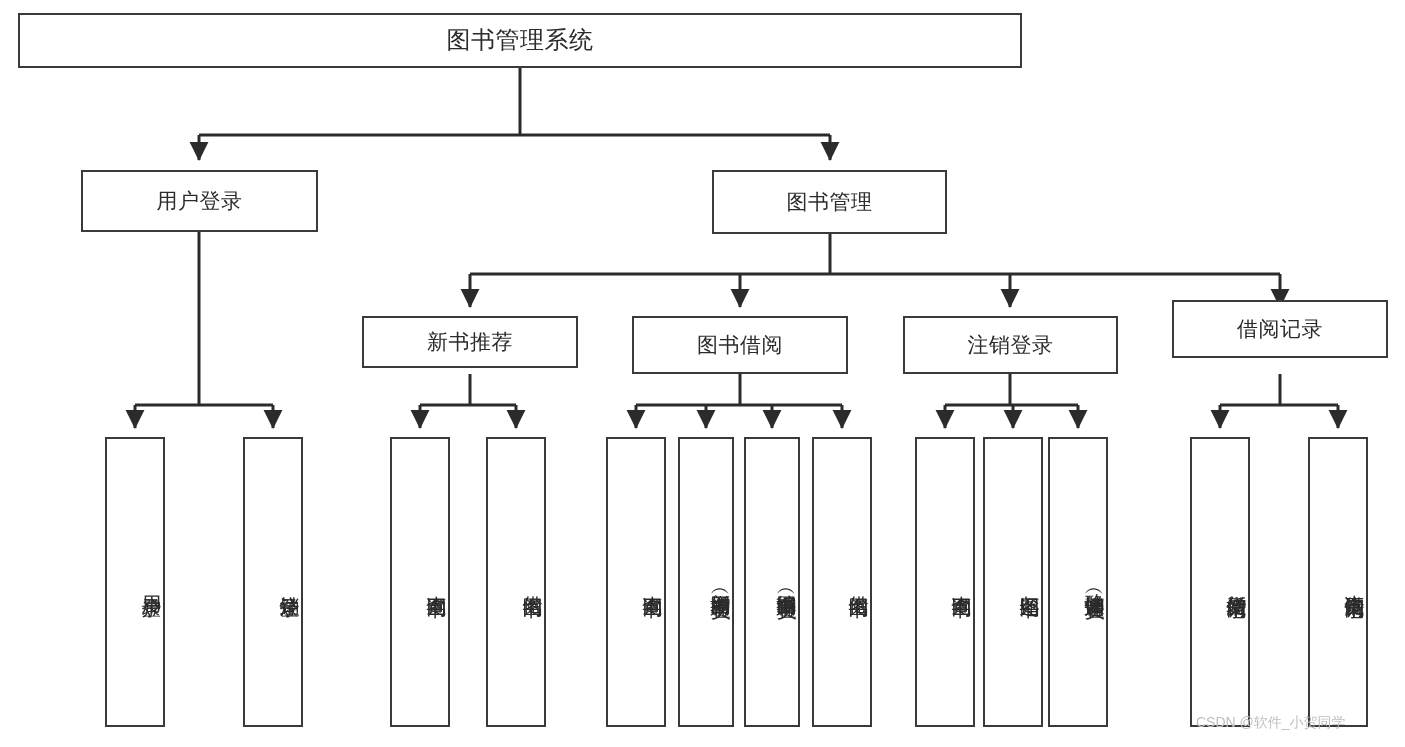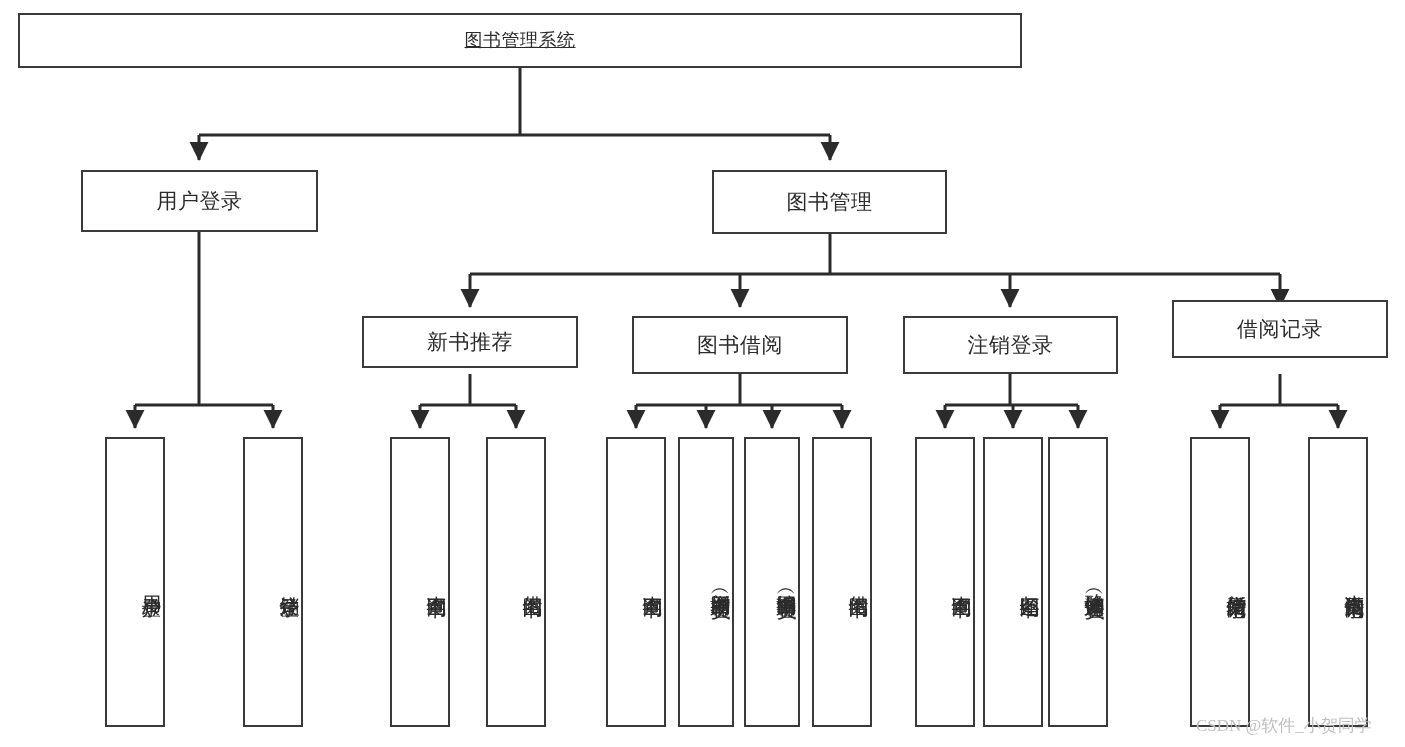--- a/index.html
+++ b/index.html
@@ -52,32 +52,31 @@
     line-height: 1.18;
     letter-spacing: 1px;
     padding: 6px 0;
     align-items: flex-start;
     justify-content: center;
   }
   .node.v span {
     display: block;
   }
   .node.root {
-    font-size: 18px;
-    text-decoration: underline;
+    font-size: 24px;
   }
   #watermark {
     position: absolute;
     left: 1196px;
     top: 714px;
-    font-size: 17px;
+    font-size: 14px;
     color: #bfbfbf;
     white-space: nowrap;
     z-index: 3;
-    font-family: Liberation Serif, serif;
+    font-family: Liberation Sans, sans-serif;
   }
 </style>
 </head>
 <body>
 
 <div id="canvas">
 
   <svg id="wires" viewBox="0 0 1405 747" width="1405" height="747" xmlns="http://www.w3.org/2000/svg">
     <defs>
       <marker id="arrow" viewBox="0 0 12 12" refX="10.5" refY="6" markerWidth="7" markerHeight="7" orient="auto-start-reverse">

